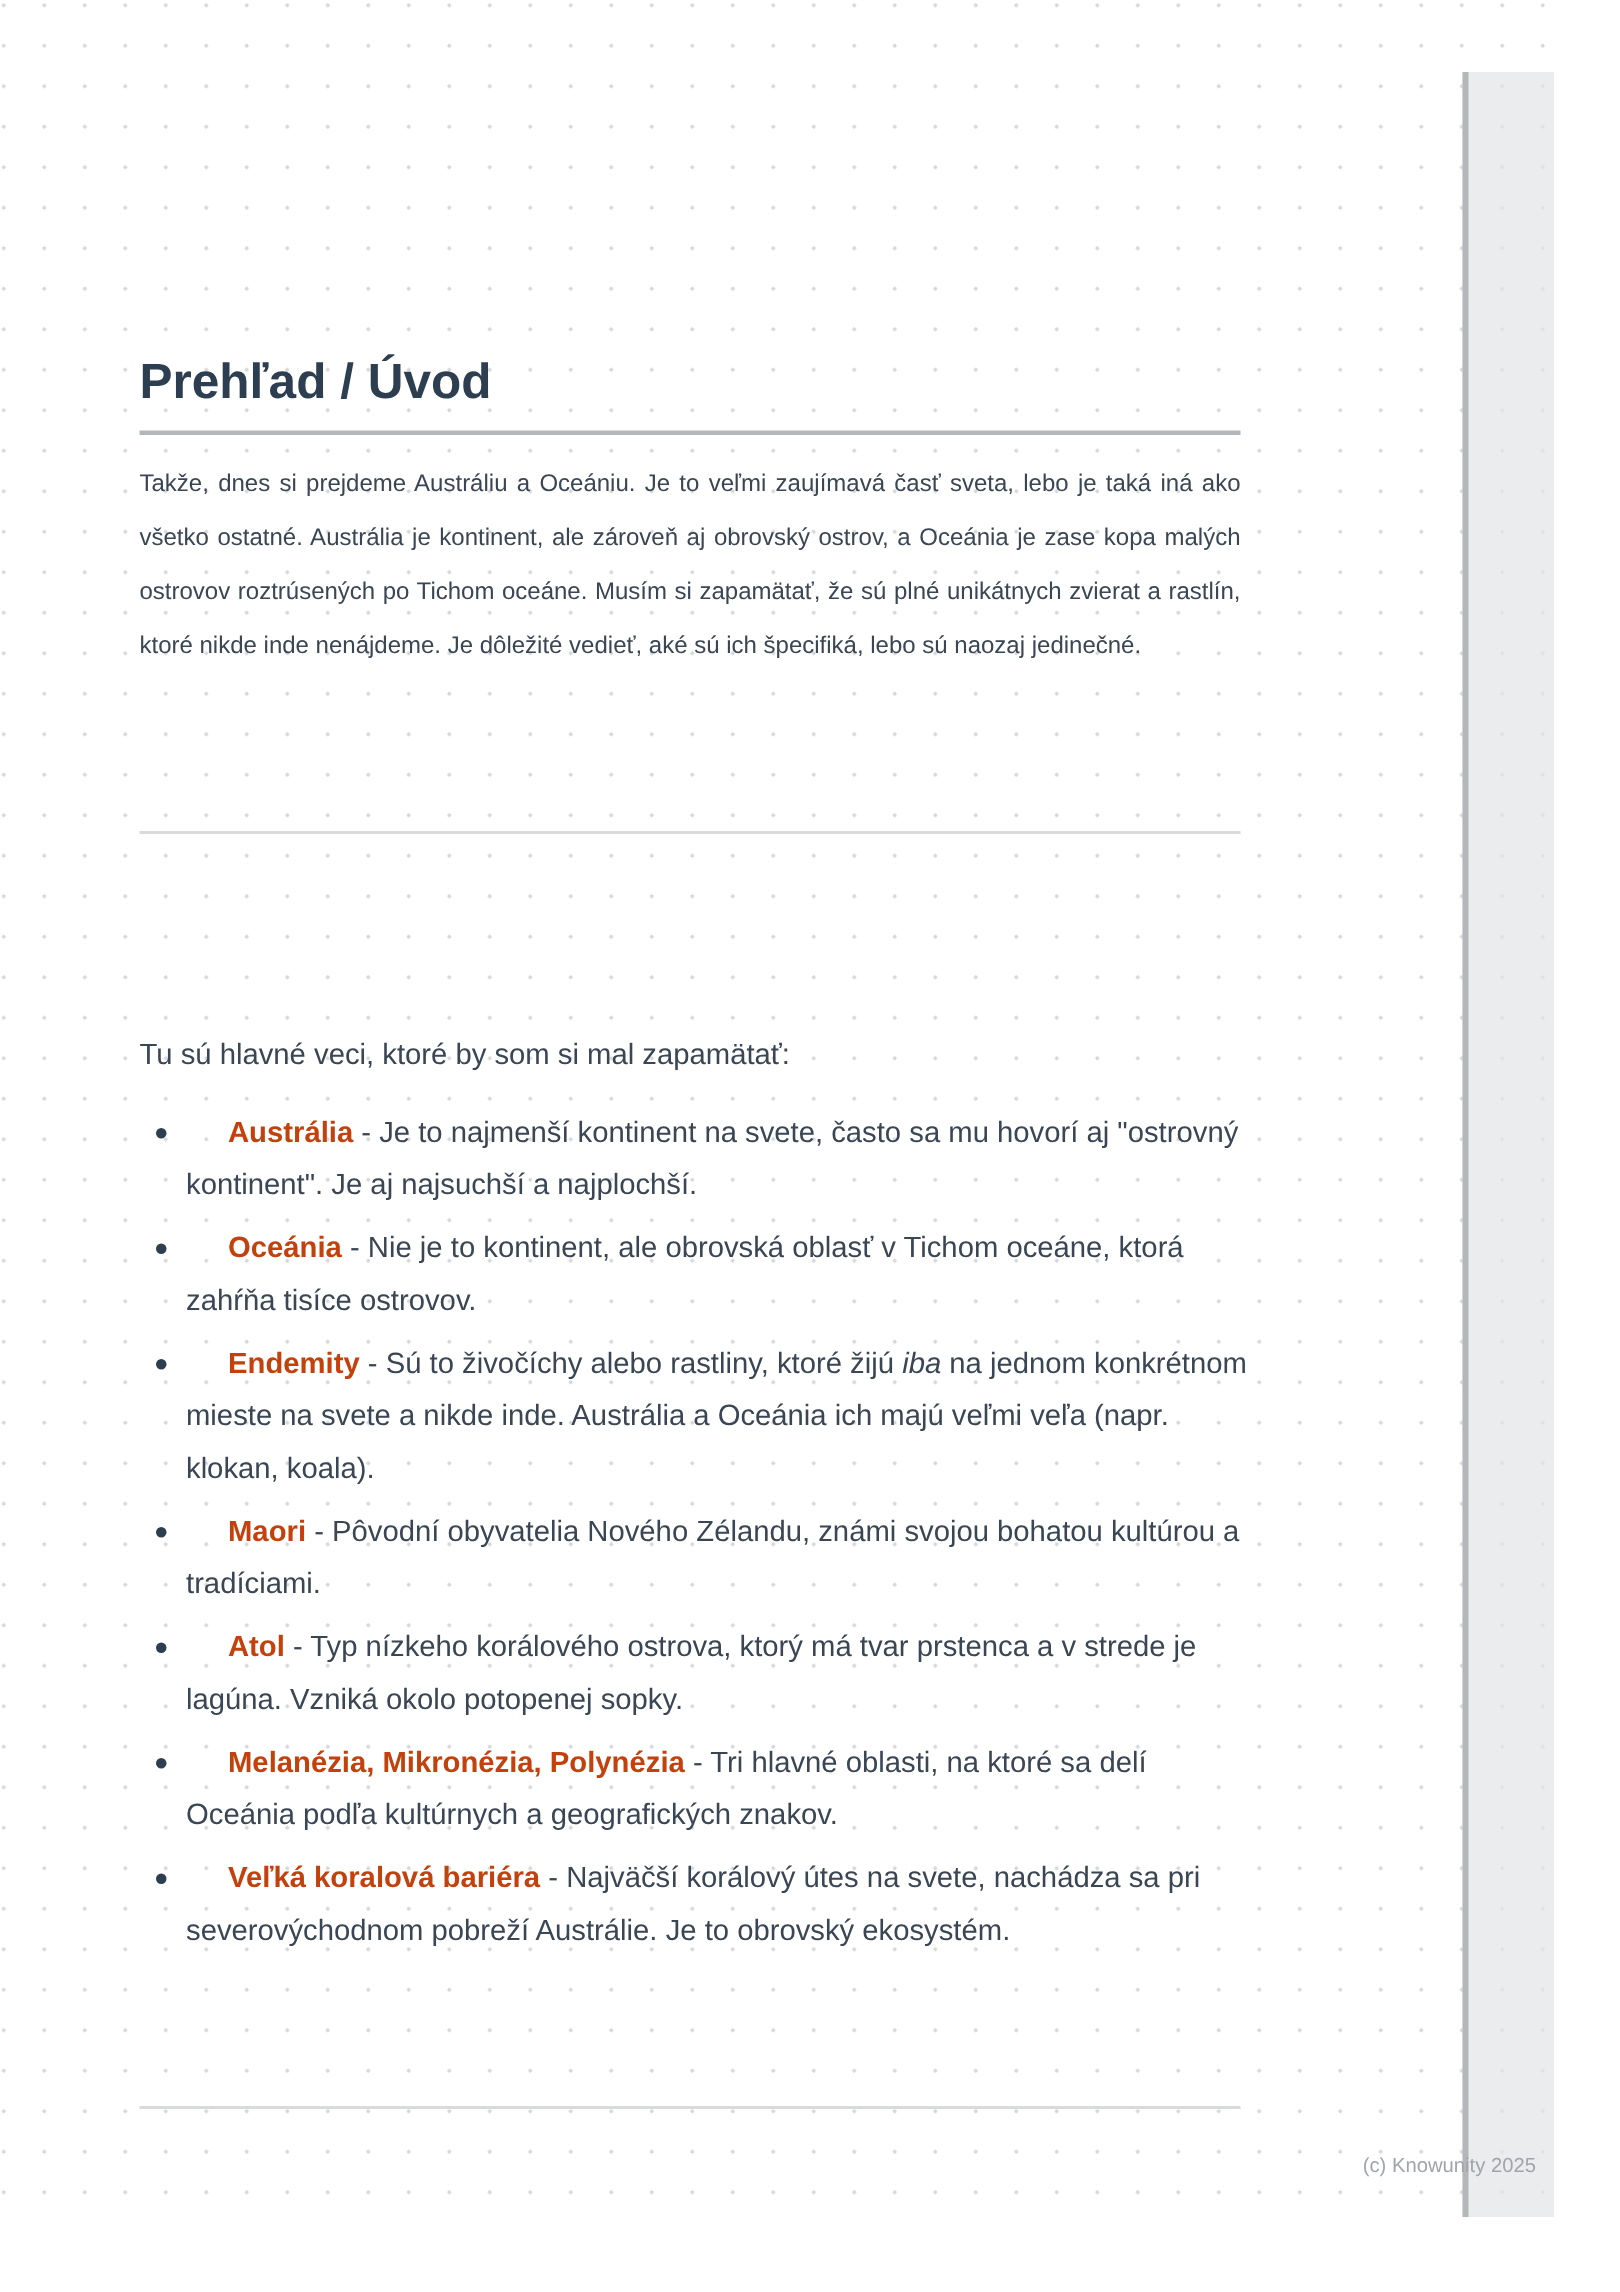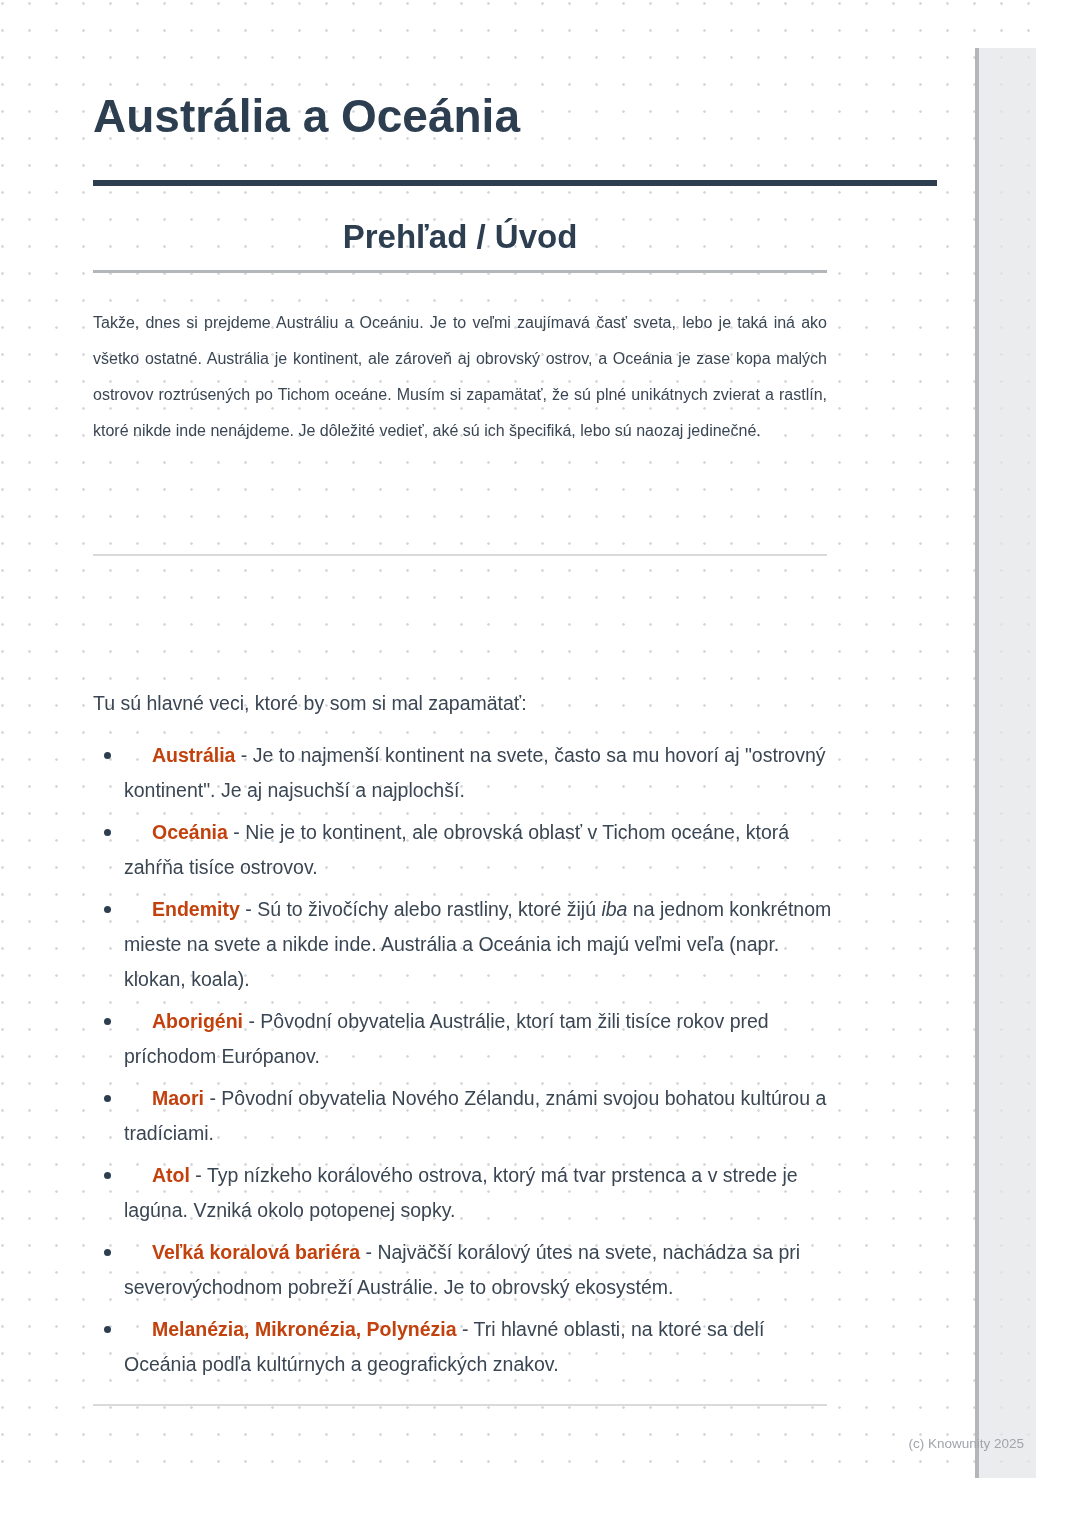--- a/index.html
+++ b/index.html
@@ -21,21 +21,21 @@
   .page-title{
     position:absolute;left:93px;top:88px;width:844px;margin:0;
     font-size:46px;line-height:1.25;font-weight:700;color:#2c3e50;
     padding-bottom:34px;border-bottom:6px solid #2c3e50;z-index:2;
   }
   .section-heading{
     position:absolute;left:93px;width:734px;margin:0;
     font-size:33px;line-height:1.25;font-weight:700;color:#2c3e50;
     padding-bottom:13px;border-bottom:3px solid #b4b7ba;z-index:2;
   }
-  #overview-heading{top:216px;text-align:center;}
+  #overview-heading{top:233px;}
   #key-concepts-heading{top:605px;}
   .overview-paragraph{
     position:absolute;left:93px;top:305px;width:734px;margin:0;
     font-size:16px;line-height:36px;color:#3a4653;text-align:justify;z-index:2;
   }
   .section-divider{
     position:absolute;left:93px;width:734px;height:2px;margin:0;border:0;
     background:#d8dadb;z-index:2;
   }
   #divider-1{top:554px;}
@@ -65,39 +65,37 @@
 </style>
 </head>
 <body>
 
 <div class="sheet">
 
   <div class="dot-grid"></div>
 
   <div class="page-edge-strip"></div>
 
-  <h1 class="page-title">Austrália a Oceánia</h1>
 
   <h2 class="section-heading" id="overview-heading">Prehľad / Úvod</h2>
 
   <p class="overview-paragraph">Takže, dnes si prejdeme Austráliu a Oceániu. Je to veľmi zaujímavá časť sveta, lebo je taká iná ako všetko ostatné. Austrália je kontinent, ale zároveň aj obrovský ostrov, a Oceánia je zase kopa malých ostrovov roztrúsených po Tichom oceáne. Musím si zapamätať, že sú plné unikátnych zvierat a rastlín, ktoré nikde inde nenájdeme. Je dôležité vedieť, aké sú ich špecifiká, lebo sú naozaj jedinečné.</p>
 
   <hr class="section-divider" id="divider-1">
 
 
   <p class="list-intro">Tu sú hlavné veci, ktoré by som si mal zapamätať:</p>
 
   <ul class="concepts-list">
       <li class="bullet-item"><strong>Austrália</strong> - <span>Je to najmenší kontinent na svete, často sa mu hovorí aj "ostrovný kontinent". Je aj najsuchší a najplochší.</span></li>
       <li class="bullet-item"><strong>Oceánia</strong> - <span>Nie je to kontinent, ale obrovská oblasť v Tichom oceáne, ktorá zahŕňa tisíce ostrovov.</span></li>
       <li class="bullet-item"><strong>Endemity</strong> - <span>Sú to živočíchy alebo rastliny, ktoré žijú </span><em>iba</em><span> na jednom konkrétnom mieste na svete a nikde inde. Austrália a Oceánia ich majú veľmi veľa (napr. klokan, koala).</span></li>
-      <li class="bullet-item"><strong>Aborigéni</strong> - <span>Pôvodní obyvatelia Austrálie, ktorí tam žili tisíce rokov pred príchodom Európanov.</span></li>
       <li class="bullet-item"><strong>Maori</strong> - <span>Pôvodní obyvatelia Nového Zélandu, známi svojou bohatou kultúrou a tradíciami.</span></li>
       <li class="bullet-item"><strong>Atol</strong> - <span>Typ nízkeho korálového ostrova, ktorý má tvar prstenca a v strede je lagúna. Vzniká okolo potopenej sopky.</span></li>
+      <li class="bullet-item"><strong>Melanézia, Mikronézia, Polynézia</strong> - <span>Tri hlavné oblasti, na ktoré sa delí Oceánia podľa kultúrnych a geografických znakov.</span></li>
       <li class="bullet-item"><strong>Veľká koralová bariéra</strong> - <span>Najväčší korálový útes na svete, nachádza sa pri severovýchodnom pobreží Austrálie. Je to obrovský ekosystém.</span></li>
-      <li class="bullet-item"><strong>Melanézia, Mikronézia, Polynézia</strong> - <span>Tri hlavné oblasti, na ktoré sa delí Oceánia podľa kultúrnych a geografických znakov.</span></li>
     </ul>
 
   <hr class="section-divider" id="divider-2">
 
   <p class="footer-credit">(c) Knowunity 2025</p>
 
 </div>
 
 </body></html>

